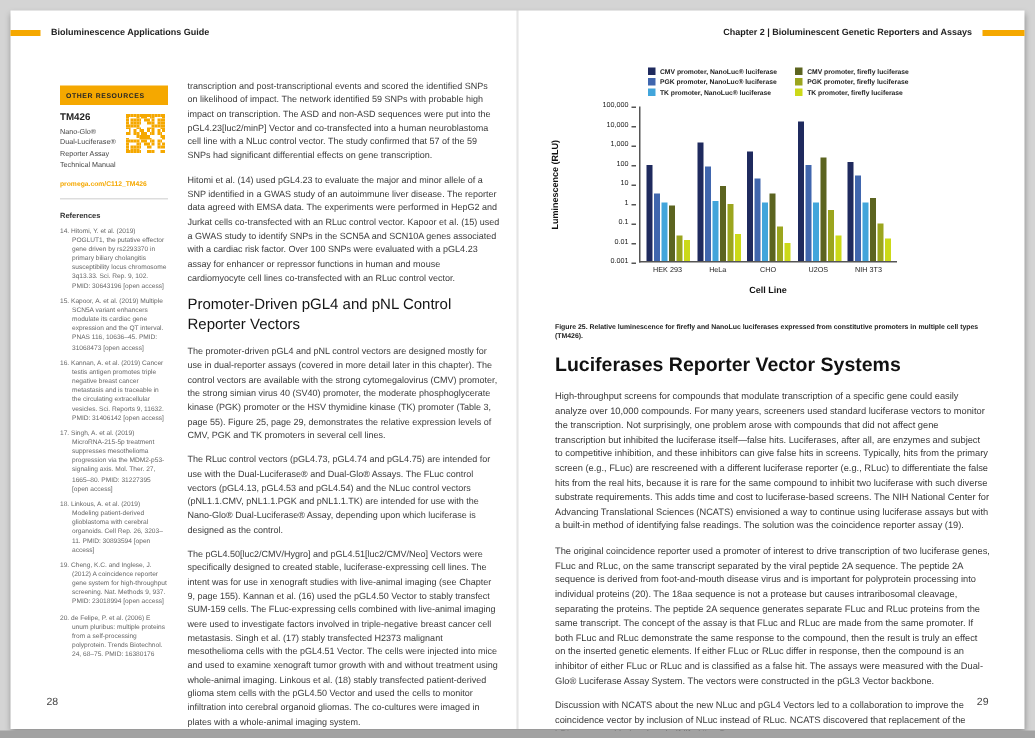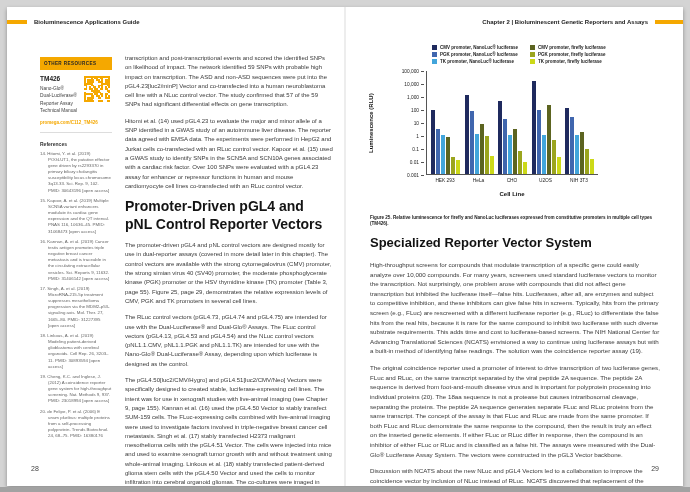--- a/index.html
+++ b/index.html
@@ -42,21 +42,21 @@
     background:#fff; }
   .qr div.on { background:#f5a800; }
   .refs-head { margin-top:8px; font-size:5px; font-weight:bold; color:#333; }
   .refs { margin-top:4px; }
   .ref-item { font-size:4.4px; line-height:1.4; color:#666; margin-bottom:4px;
     padding-left:8px; text-indent:-8px; }
 
   
   .main-col { position:absolute; left:118px; top:47px; width:208px; }
   .main-col p, .rp-content p { font-size:6px; line-height:1.55; color:#3a3a3a; margin-bottom:7px; }
-  .h2-left { font-size:14px; line-height:1.25; font-weight:bold; color:#141414; margin:1px 0 8px; }
+  .h2-left { font-size:10px; line-height:1.25; font-weight:normal; color:#141414; margin:1px 0 8px; }
 
   .pagenum { position:absolute; bottom:14px; font-size:7px; color:#444; }
   .pagenum-left { left:24px; }
   .pagenum-right { right:24px; }
 
   
   .figure { position:absolute; left:25px; top:38px; width:300px; height:162px; }
   .legend { position:absolute; left:62px; top:0; display:grid;
     grid-auto-flow:column; grid-template-rows:repeat(3,auto); column-gap:12px; row-gap:2px; }
   .legend-item { display:flex; align-items:center; gap:3px; }
@@ -469,21 +469,21 @@
           <span>CHO</span>
           <span>U2OS</span>
           <span>NIH 3T3</span>
         </div>
       <div class="xaxis-title">Cell Line</div>
     </div>
 
     <div class="caption">Figure 25. Relative luminescence for firefly and NanoLuc luciferases expressed from constitutive promoters in multiple cell types (TM426).</div>
 
     <div class="rp-content">
-      <div class="h1-right">Specialized Reporter Vector System</div>
+      <div class="h1-right">Luciferases Reporter Vector Systems</div>
       <div>
           <p>High-throughput screens for compounds that modulate transcription of a specific gene could easily analyze over 10,000 compounds. For many years, screeners used standard luciferase vectors to monitor the transcription. Not surprisingly, one problem arose with compounds that did not affect gene transcription but inhibited the luciferase itself—false hits. Luciferases, after all, are enzymes and subject to competitive inhibition, and these inhibitors can give false hits in screens. Typically, hits from the primary screen (e.g., FLuc) are rescreened with a different luciferase reporter (e.g., RLuc) to differentiate the false hits from the real hits, because it is rare for the same compound to inhibit two luciferase with such diverse substrate requirements. This adds time and cost to luciferase-based screens. The NIH National Center for Advancing Translational Sciences (NCATS) envisioned a way to continue using luciferase assays but with a built-in method of identifying false readings. The solution was the coincidence reporter assay (19).</p>
           <p>The original coincidence reporter used a promoter of interest to drive transcription of two luciferase genes, FLuc and RLuc, on the same transcript separated by the viral peptide 2A sequence. The peptide 2A sequence is derived from foot-and-mouth disease virus and is important for polyprotein processing into individual proteins (20). The 18aa sequence is not a protease but causes intraribosomal cleavage, separating the proteins. The peptide 2A sequence generates separate FLuc and RLuc proteins from the same transcript. The concept of the assay is that FLuc and RLuc are made from the same promoter. If both FLuc and RLuc demonstrate the same response to the compound, then the result is truly an effect on the inserted genetic elements. If either FLuc or RLuc differ in response, then the compound is an inhibitor of either FLuc or RLuc and is classified as a false hit. The assays were measured with the Dual-Glo® Luciferase Assay System. The vectors were constructed in the pGL3 Vector backbone.</p>
           <p>Discussion with NCATS about the new NLuc and pGL4 Vectors led to a collaboration to improve the coincidence vector by inclusion of NLuc instead of RLuc. NCATS discovered that replacement of the hRLuc gene with the short half-life NLucP</p>
         </div>
     </div>
 
     <div class="pagenum pagenum-right">29</div>
   </div>
 </div>

